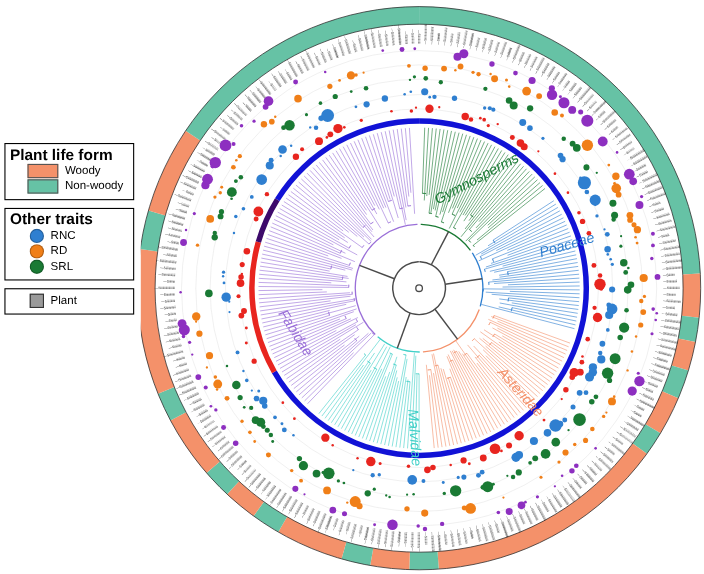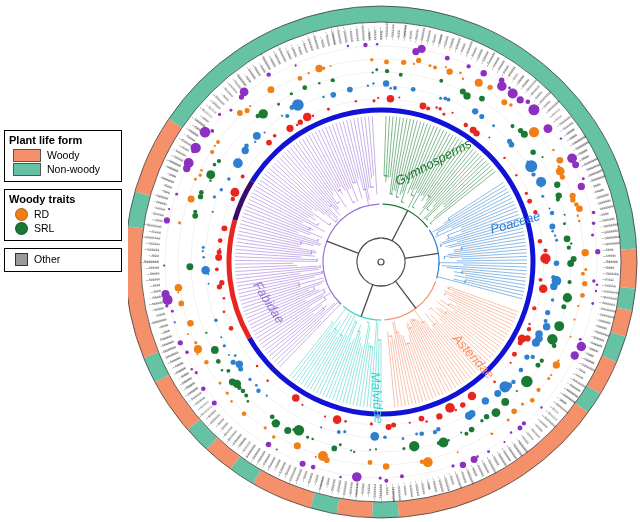--- a/index.html
+++ b/index.html
@@ -29,31 +29,31 @@
     z-index: 40;
   }
   .legend-block {
     background: #ffffff;
     border: 1px solid #000000;
     margin-bottom: 7px;
     padding: 3px 4px 4px 4px;
     box-sizing: border-box;
   }
   .legend-title {
-    font-size: 11px;
+    font-size: 14px;
     font-weight: bold;
     color: #000;
     margin-bottom: 3px;
     line-height: 12px;
   }
   .legend-row {
     display: flex;
     align-items: center;
     line-height: 13px;
-    margin: 1px 4px;
+    margin: 1px 16px;
   }
   .swatch-rect {
     width: 26px;
     height: 11px;
     border: 1px solid #555;
     margin-right: 6px;
     flex: none;
   }
   .swatch-sq {
     width: 11px;
@@ -111,35 +111,39 @@
         <span class="swatch-rect" style="background:#f4916a"></span>
         <span class="legend-label">Woody</span>
       </div>
       <div class="legend-row">
         <span class="swatch-rect" style="background:#66c2a5"></span>
         <span class="legend-label">Non-woody</span>
       </div>
     </div>
 
     <div class="legend-block">
-      <div class="legend-title">Woody traits</div>
+      <div class="legend-title">Other traits</div>
+      <div class="legend-row">
+        <span class="swatch-dot" style="background:#2f7fd0"></span>
+        <span class="legend-label">RNC</span>
+      </div>
       <div class="legend-row">
         <span class="swatch-dot" style="background:#f07f18"></span>
         <span class="legend-label">RD</span>
       </div>
       <div class="legend-row">
         <span class="swatch-dot" style="background:#1a7a34"></span>
         <span class="legend-label">SRL</span>
       </div>
     </div>
 
     <div class="legend-block">
       <div class="legend-row">
         <span class="swatch-sq" style="background:#9a9a9a"></span>
-        <span class="legend-label">Other</span>
+        <span class="legend-label">Plant</span>
       </div>
     </div>
 
   </div>
 
   <div class="plot">
     <svg id="tree-svg" width="512" height="522" viewBox="0 0 512 522">
       <g id="ring-lifeform">
           <path d="M253.00000000000003,22 A240,240 0 0 1 492.67108834109774,249.43937050169347 L508.6491608971709,248.60199520180637 A256,256 0 0 0 253.00000000000003,6 Z" fill="#66c2a5"></path>
           <path d="M492.67108834109774,249.43937050169347 A240,240 0 0 1 491.6852548883856,287.0868311842368 L507.59760521427796,288.7592865965193 A256,256 0 0 0 508.6491608971709,248.60199520180637 Z" fill="#f4916a"></path>

